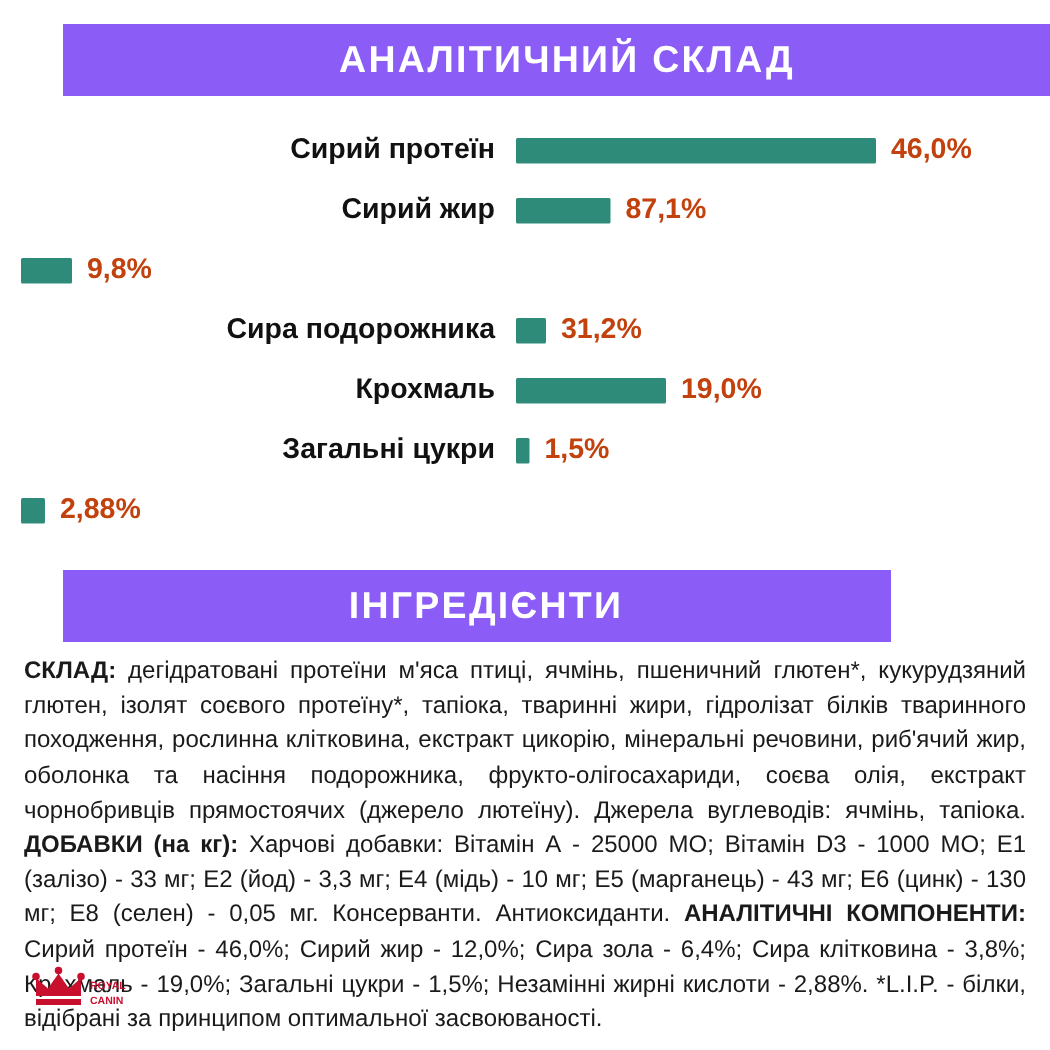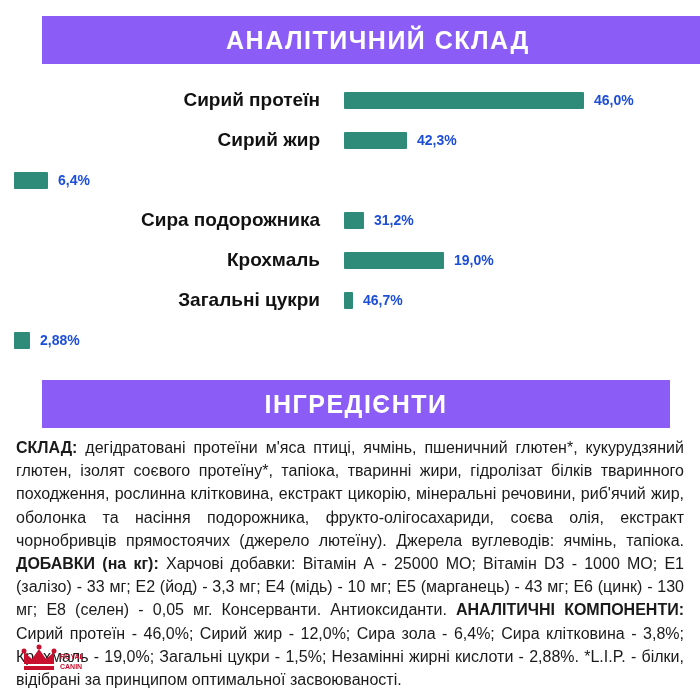--- a/index.html
+++ b/index.html
@@ -36,65 +36,66 @@
     top: 16px;
     width: 672px;
     height: 48px;
     line-height: 48px;
     font-size: 25px;
   }
   .banner-ingredients {
     position: absolute;
     left: 14px;
     top: 380px;
-    width: 628px;
+    width: 540px;
     height: 48px;
     line-height: 48px;
     font-size: 25px;
+    padding-left: 12px;
   }
 
   
   .chart {
     position: absolute;
     left: 14px;
     top: 80px;
     width: 672px;
     height: 280px;
   }
   .chart-row {
     display: flex;
     align-items: center;
     height: 40px;
   }
   .row-label {
     width: 330px;
     text-align: right;
-    padding-right: 24px;
+    padding-right: 14px;
     box-sizing: border-box;
     font-size: 19px;
     font-weight: bold;
     color: #111111;
     white-space: nowrap;
   }
   .bar-area {
     display: flex;
     align-items: center;
     flex: 1;
     height: 100%;
   }
   .bar {
     height: 17px;
     background: #2e8b7a;
     border-radius: 1px;
   }
   .bar-value {
     margin-left: 10px;
-    font-size: 14px;
-    font-weight: bold;
-    color: #1d4ed8;
+    font-size: 19px;
+    font-weight: bold;
+    color: #c2410c;
     white-space: nowrap;
   }
 
   
   .ingredients {
     position: absolute;
     left: 16px;
     top: 436px;
     width: 668px;
     font-size: 16px;
@@ -130,28 +131,28 @@
       <div class="bar-area">
         <div class="bar" style="width:240px"></div>
         <div class="bar-value">46,0%</div>
       </div>
     </div>
 
     <div class="chart-row">
       <div class="row-label">Сирий жир</div>
       <div class="bar-area">
         <div class="bar" style="width:63px"></div>
-        <div class="bar-value">42,3%</div>
+        <div class="bar-value">87,1%</div>
       </div>
     </div>
 
     <div class="chart-row">
       <div class="bar-area">
         <div class="bar" style="width:34px"></div>
-        <div class="bar-value">6,4%</div>
+        <div class="bar-value">9,8%</div>
       </div>
     </div>
 
     <div class="chart-row">
       <div class="row-label">Сира подорожника</div>
       <div class="bar-area">
         <div class="bar" style="width:20px"></div>
         <div class="bar-value">31,2%</div>
       </div>
     </div>
@@ -161,21 +162,21 @@
       <div class="bar-area">
         <div class="bar" style="width:100px"></div>
         <div class="bar-value">19,0%</div>
       </div>
     </div>
 
     <div class="chart-row">
       <div class="row-label">Загальні цукри</div>
       <div class="bar-area">
         <div class="bar" style="width:9px"></div>
-        <div class="bar-value">46,7%</div>
+        <div class="bar-value">1,5%</div>
       </div>
     </div>
 
     <div class="chart-row">
       <div class="bar-area">
         <div class="bar" style="width:16px"></div>
         <div class="bar-value">2,88%</div>
       </div>
     </div>
 

